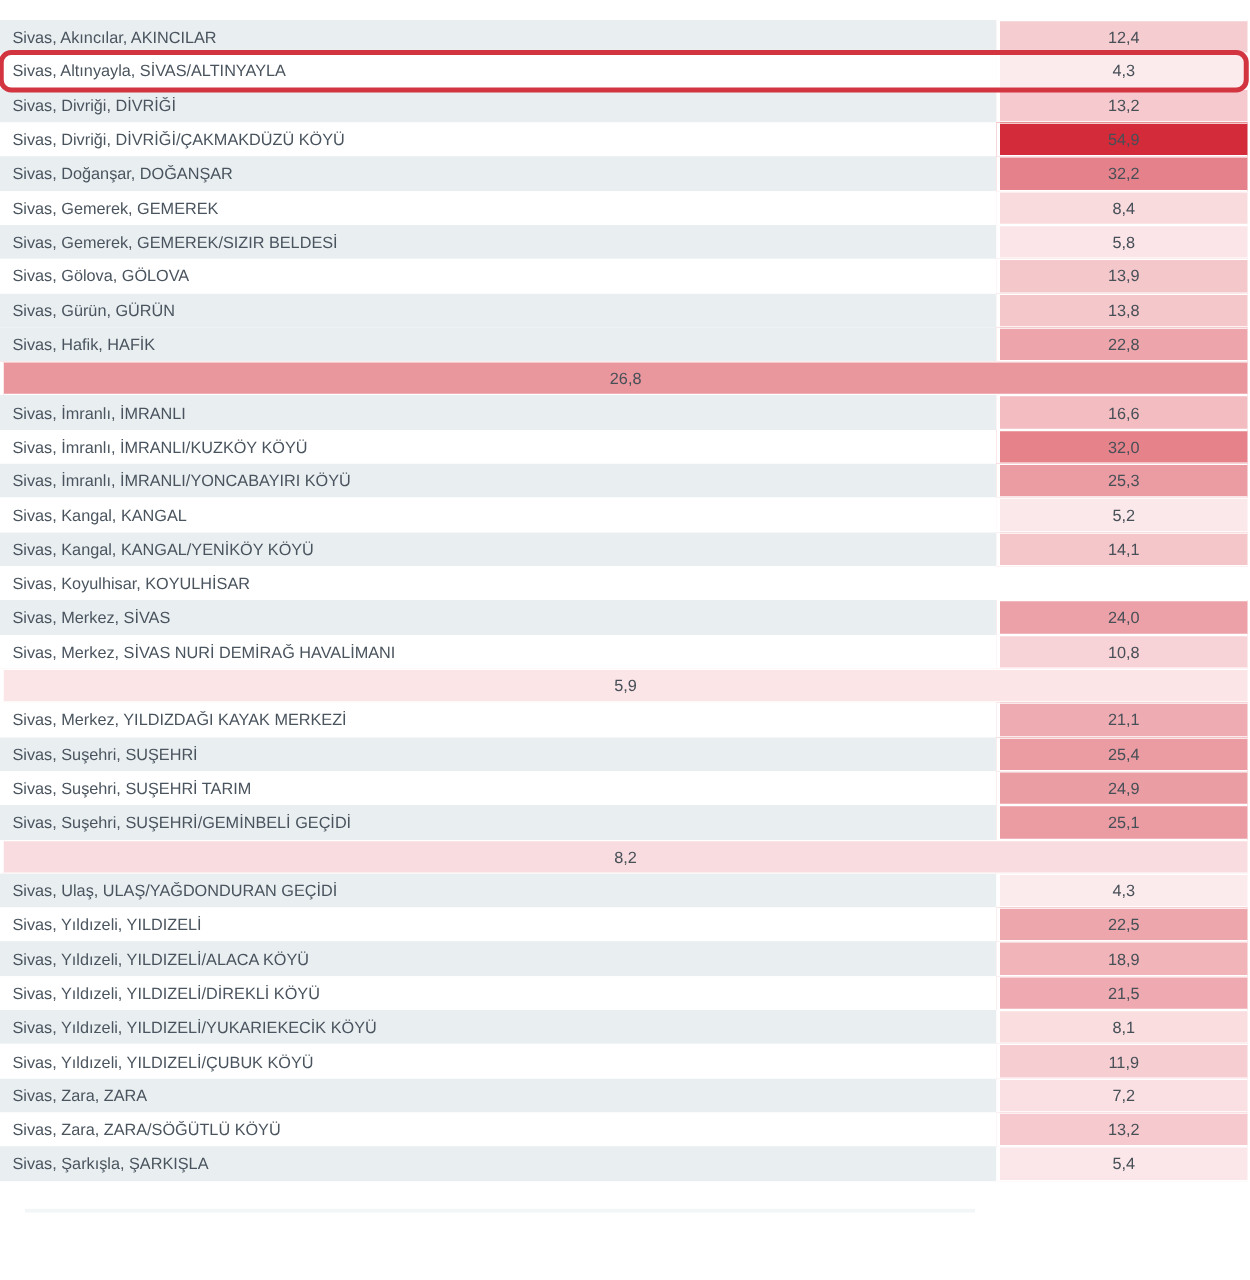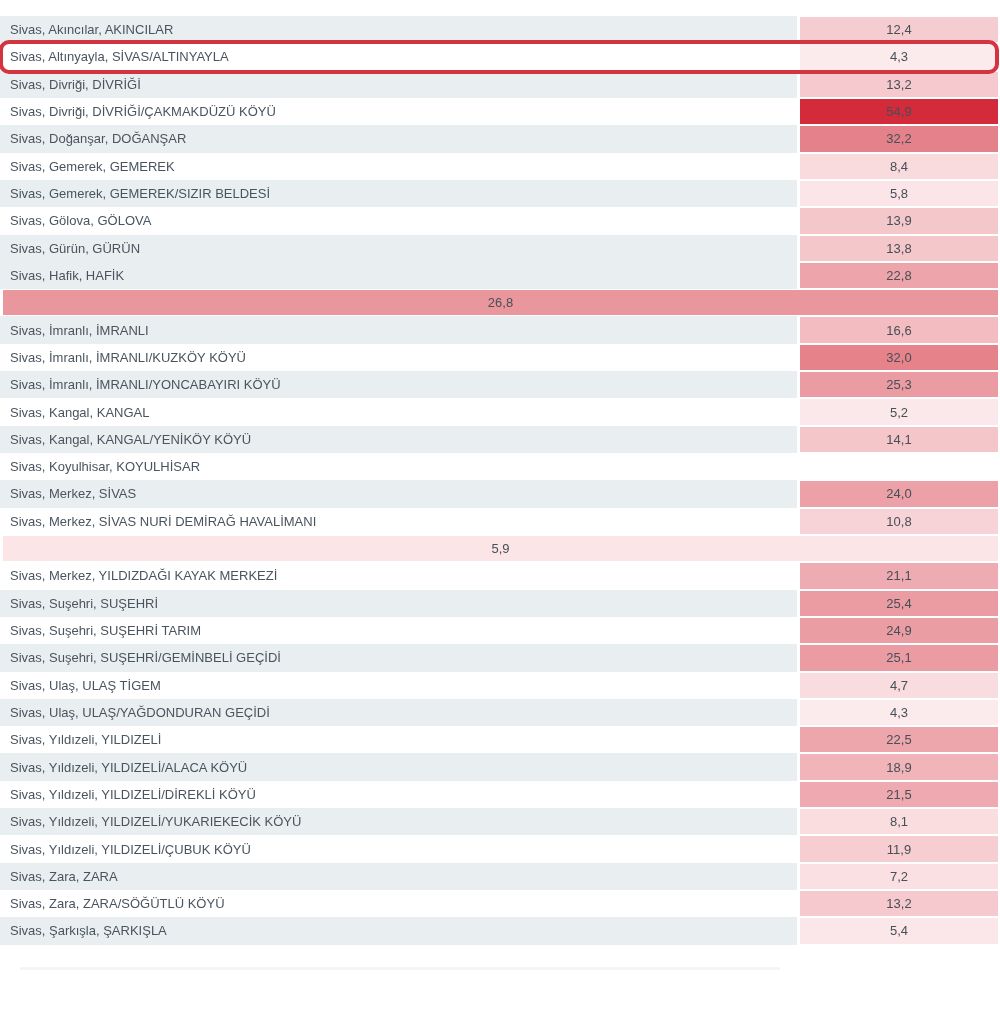--- a/index.html
+++ b/index.html
@@ -176,22 +176,21 @@
     <div class="cell name">Sivas, Suşehri, SUŞEHRİ TARIM</div>
     <div class="cell val" style="background: rgb(235, 157, 164);">24,9</div>
   </div>
 
   <div class="row shaded">
     <div class="cell name">Sivas, Suşehri, SUŞEHRİ/GEMİNBELİ GEÇİDİ</div>
     <div class="cell val" style="background: rgb(235, 156, 163);">25,1</div>
   </div>
 
   <div class="row">
-    <div class="cell name">Sivas, Ulaş, ULAŞ TİGEM</div>
-    <div class="cell val" style="background: rgb(249, 220, 223);">4,7</div>
+    <div class="cell val" style="background: rgb(249, 220, 223);">8,2</div>
   </div>
 
   <div class="row shaded">
     <div class="cell name">Sivas, Ulaş, ULAŞ/YAĞDONDURAN GEÇİDİ</div>
     <div class="cell val" style="background: rgb(252, 235, 237);">4,3</div>
   </div>
 
   <div class="row">
     <div class="cell name">Sivas, Yıldızeli, YILDIZELİ</div>
     <div class="cell val" style="background: rgb(237, 166, 172);">22,5</div>

